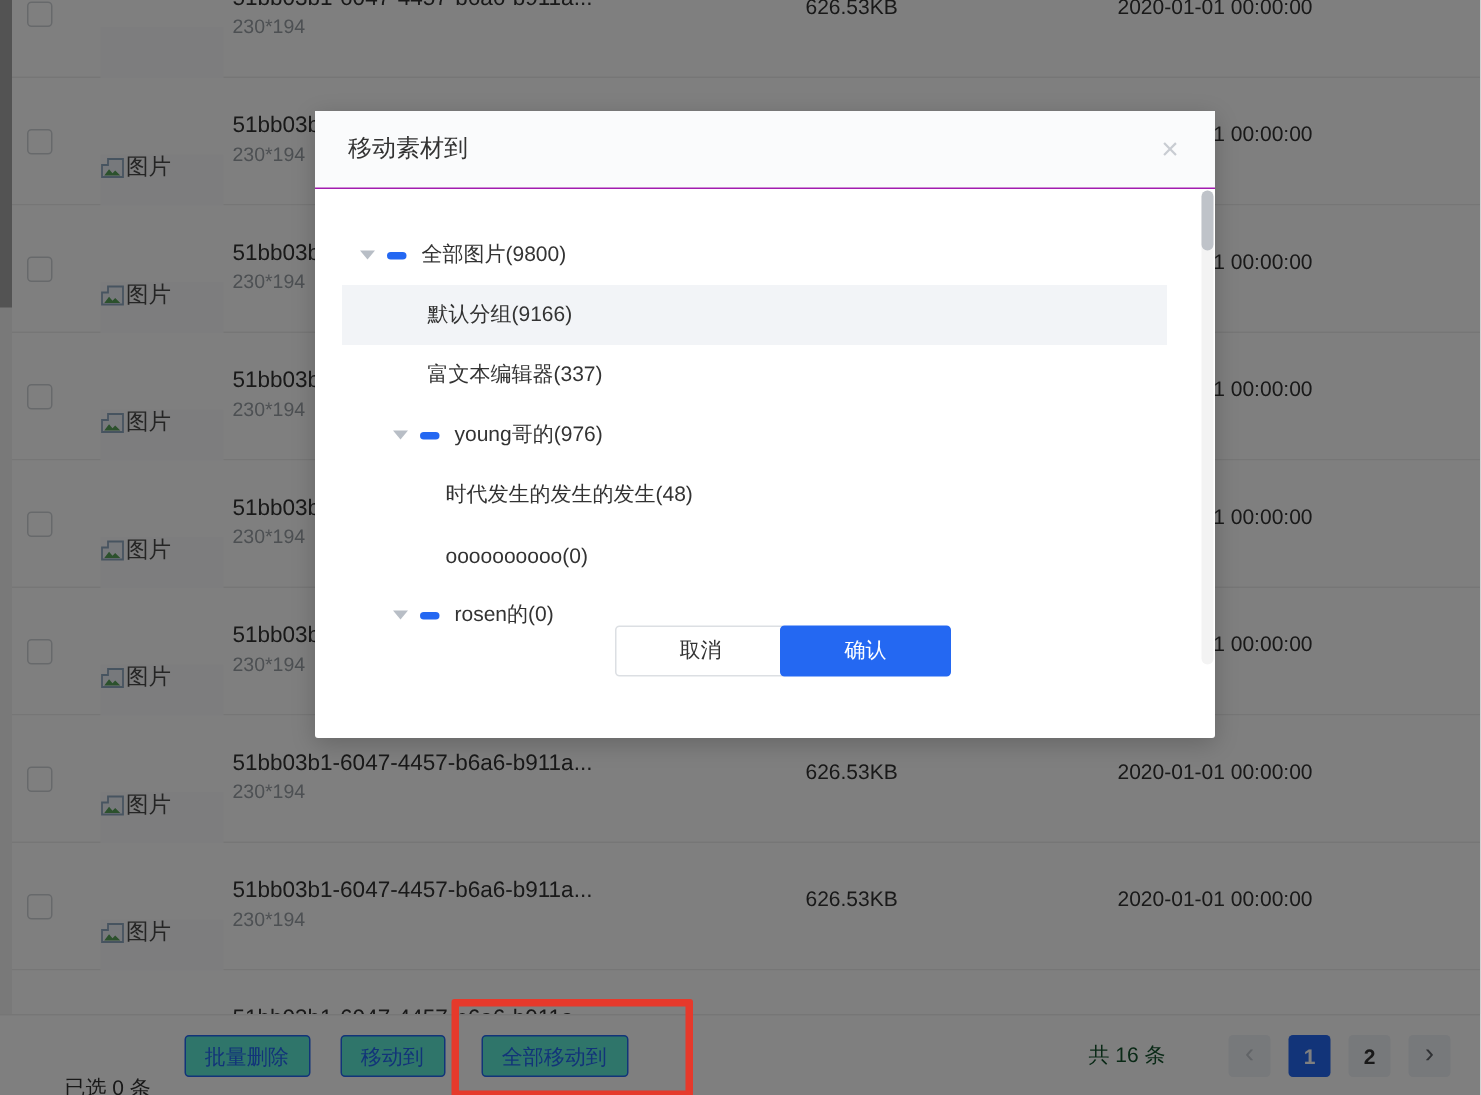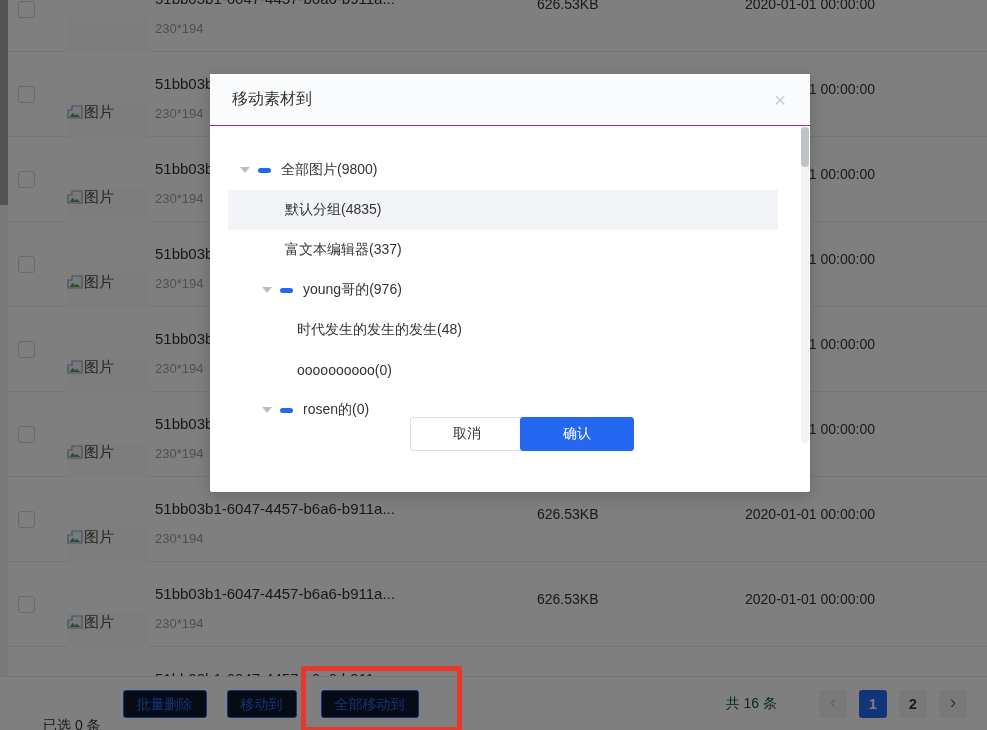--- a/index.html
+++ b/index.html
@@ -18,30 +18,30 @@
   .table { position:absolute; left:8px; right:0; top:-33px; z-index:1; }
   .row { position:relative; height:85px; border-bottom:1px solid #ededed; background:#fff; }
   .cb { position:absolute; left:10px; top:34px; width:17px; height:17px;
         border:1px solid #cfd3d7; border-radius:3px; background:#fff; }
   .thumb { position:absolute; left:59px; top:13px; width:82px; height:57px; background:#fbfbfc;
            display:flex; align-items:flex-start; padding:1px 0 0 0;margin-top:38px; }
   .thumb .alt { font-size:15px; color:#4a4a4a; line-height:16px; }
   .bimg { flex:0 0 auto; margin:1px 1px 0 0; }
   .namecol { position:absolute; left:147px; top:24px; }
   .fname { font-size:15px; color:#333; line-height:16px; white-space:nowrap; }
-  .dims  { font-size:13px; color:#9aa0a6; margin-top:15px; line-height:14px; }
+  .dims  { font-size:13px; color:#9aa0a6; margin-top:4px; line-height:14px; }
   .sizecol { position:absolute; left:529px; top:29px; font-size:14px; }
   .datecol { position:absolute; left:737px; top:29px; font-size:14px; }
 
   
   .toolbar { position:absolute; left:0; right:0; top:676px; height:54px; background:#fff;
              border-top:1px solid #ededed; display:flex; align-items:center; z-index:5; }
   .sel-count { margin-left:43px; font-size:14px; color:#333; white-space:nowrap;margin-top:44px; }
   .obtn { height:28px; line-height:26px; padding:0 13px; border:1px solid #2468f2; border-radius:3px;
-          background:#0f172a; color:#2468f2; font-size:14px; cursor:pointer; white-space:nowrap;
+          background:#5eead4; color:#2468f2; font-size:14px; cursor:pointer; white-space:nowrap;
           font-family:inherit; }
   .obtn.b1 { margin-left:22px; }
   .obtn.b2 { margin-left:20px; }
   .obtn.b3 { margin-left:24px; }
   .tspacer { flex:1; }
   .total { font-size:14px; color:#14532d; margin-right:30px; white-space:nowrap; }
   .pbtn { width:28px; height:28px; border:none; border-radius:3px; background:#eff2f6; color:#333;
           font-size:14px; font-weight:bold; margin-left:12px; cursor:pointer;
           display:flex; align-items:center; justify-content:center; font-family:inherit; }
   .pbtn.arrow { font-size:18px; font-weight:normal; color:#5f6368; padding-bottom:2px; }
@@ -269,21 +269,21 @@
       <button class="mclose">×</button>
     </div>
 
     <div class="tree">
       <div class="titem p1">
         <span class="caret"></span>
         <span class="dash"></span>
         <span>全部图片(9800)</span>
       </div>
       <div class="titem leaf2 sel">
-        <span>默认分组(4835)</span>
+        <span>默认分组(9166)</span>
       </div>
       <div class="titem leaf2">
         <span>富文本编辑器(337)</span>
       </div>
       <div class="titem p2">
         <span class="caret"></span>
         <span class="dash"></span>
         <span>young哥的(976)</span>
       </div>
       <div class="titem leaf3">

